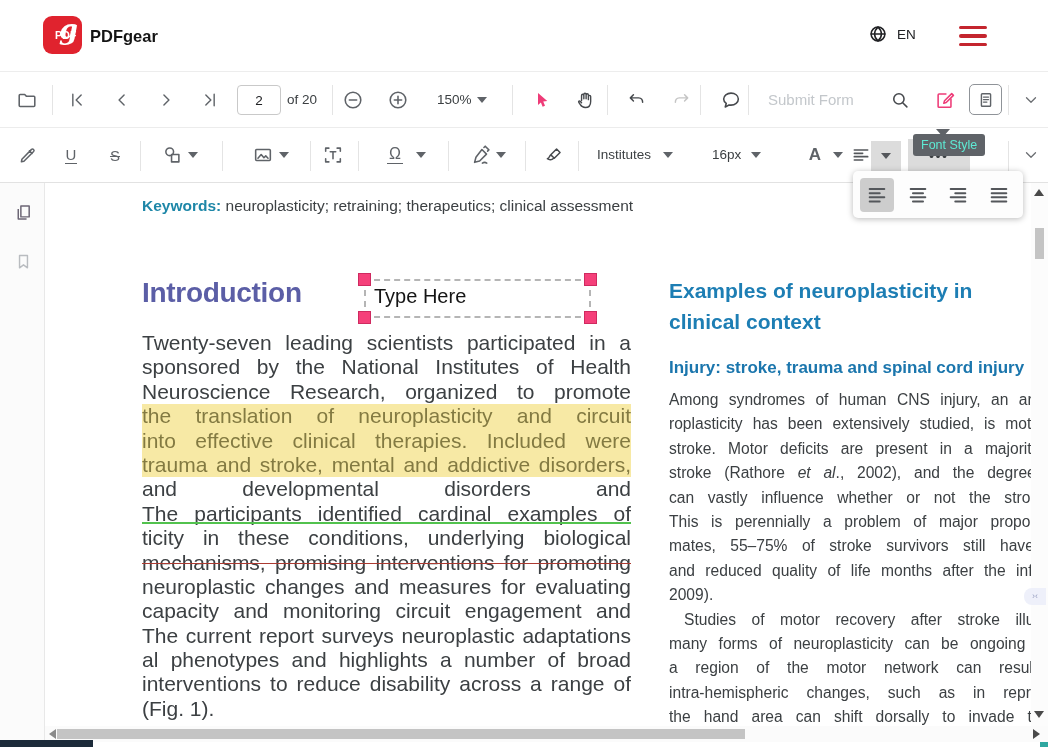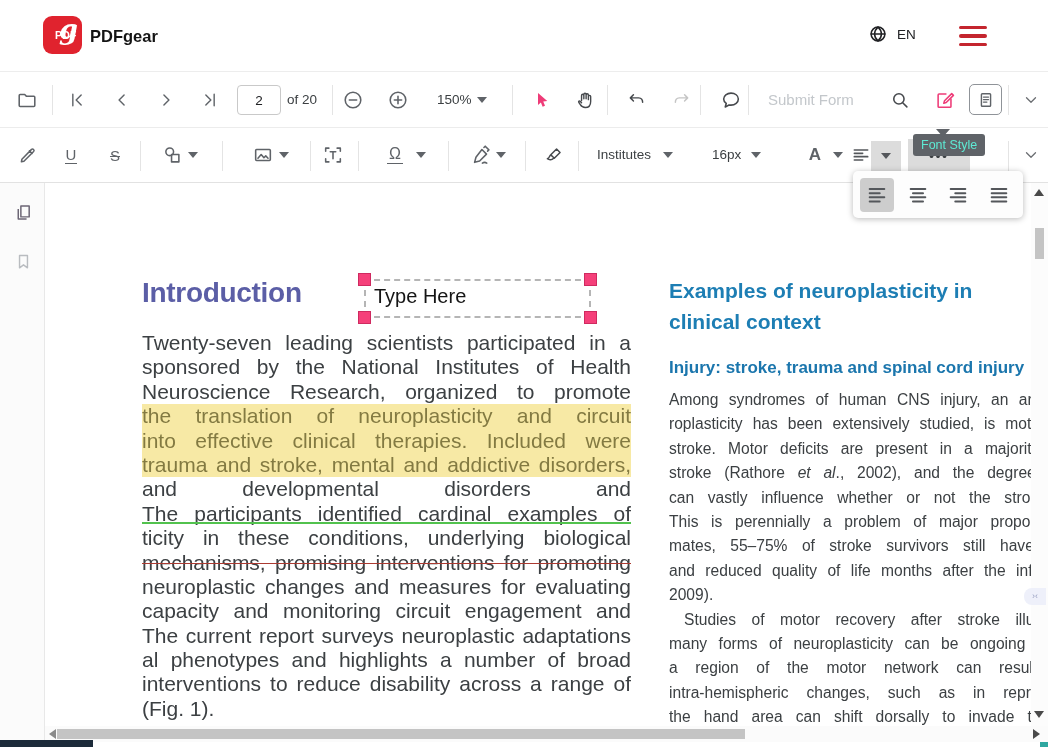--- a/index.html
+++ b/index.html
@@ -357,20 +357,23 @@
         </svg>
     </div>
     <div class="side-icon" style="top:63px">
       <svg width="19" height="19" viewBox="0 0 24 24" fill="none" stroke="#b9bcc0" stroke-width="1.8" stroke-linejoin="round">
         <path d="M7 4.5h10V20l-5-3.8L7 20z"></path>
         </svg>
     </div>
   </div>
 
   <div id="doc">
+    <div id="keywords">
+      <span class="kw">Keywords:</span><span> neuroplasticity; retraining; therapeutics; clinical assessment</span>
+    </div>
     <div id="intro-heading">Introduction</div>
 
     <div id="typebox">
       <span class="txt">Type Here</span>
       <div class="handle h-tl"></div>
       <div class="handle h-tr"></div>
       <div class="handle h-bl"></div>
       <div class="handle h-br"></div>
     </div>
 

